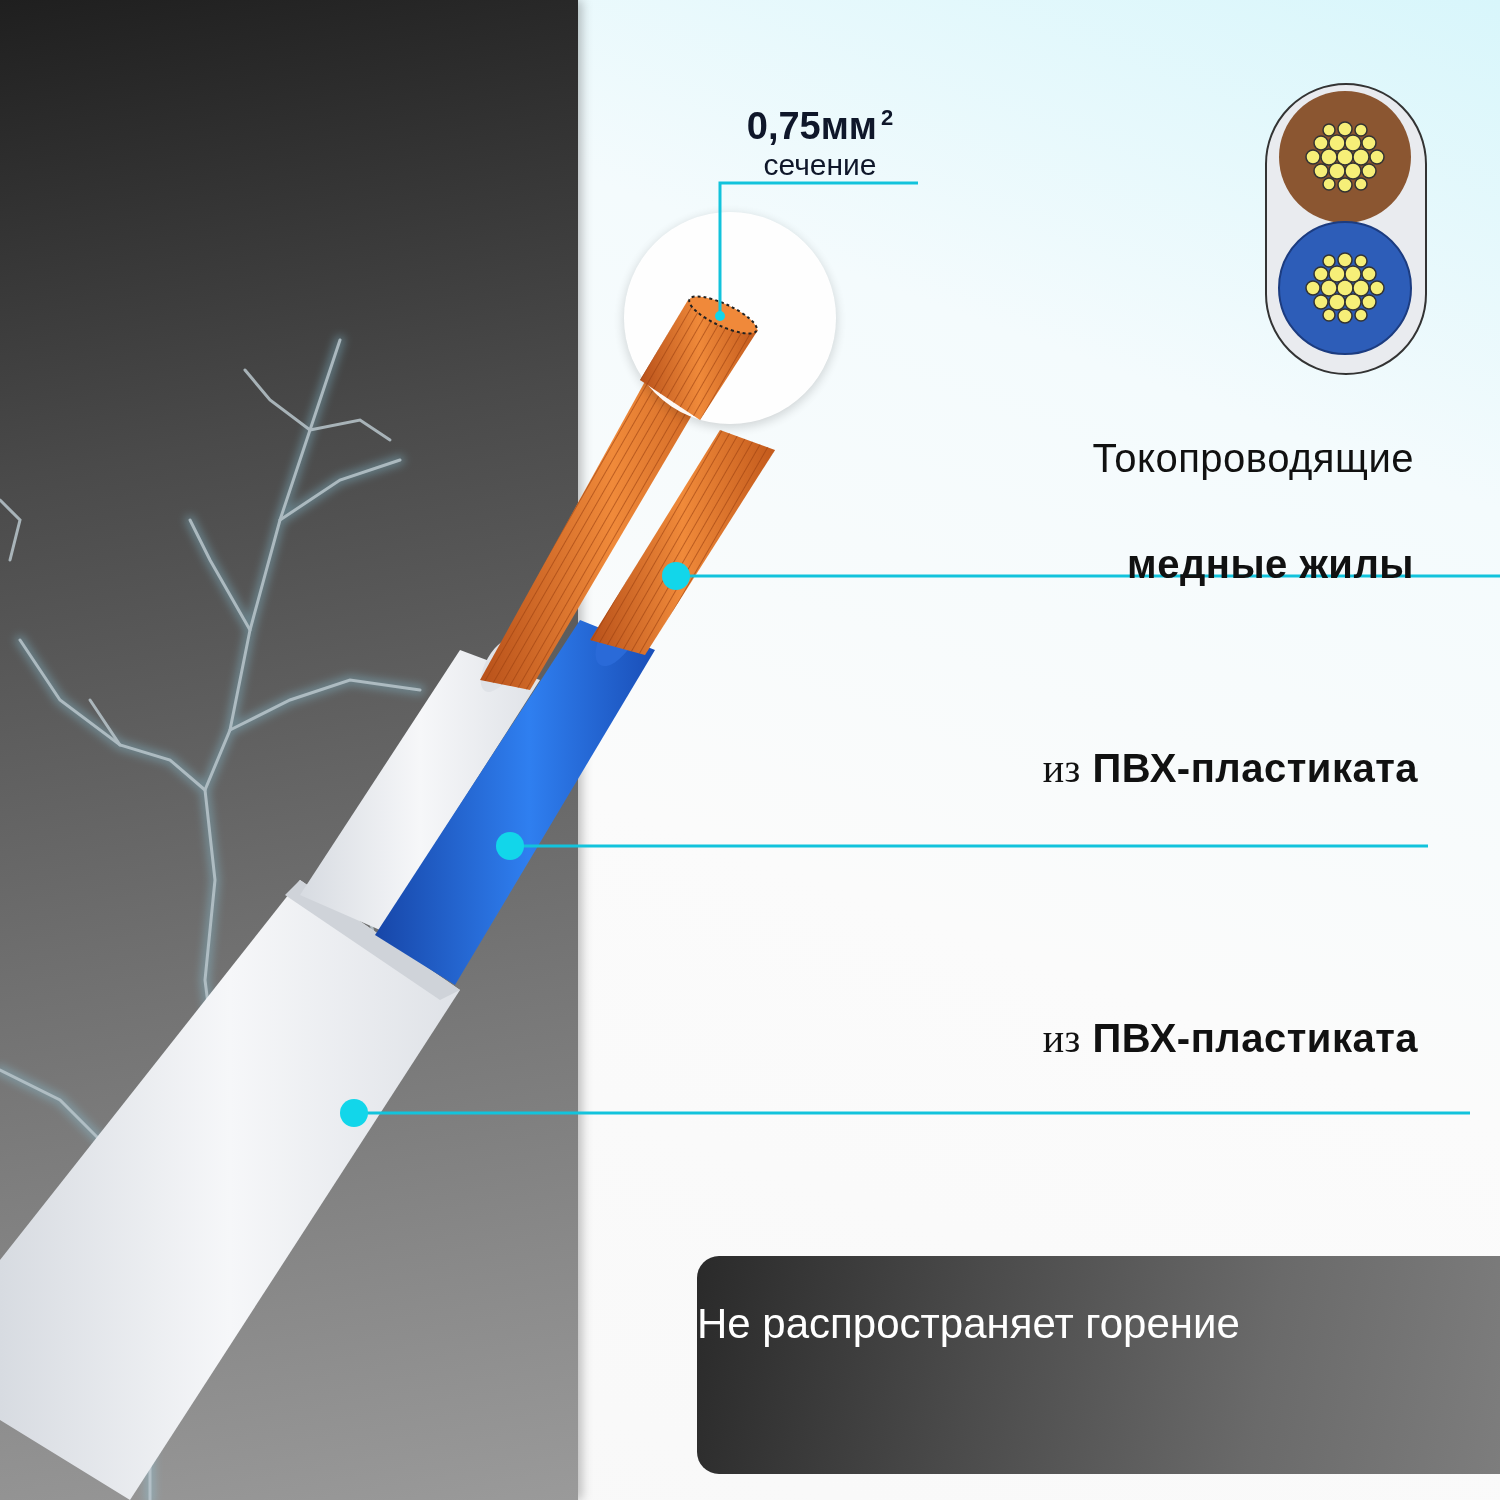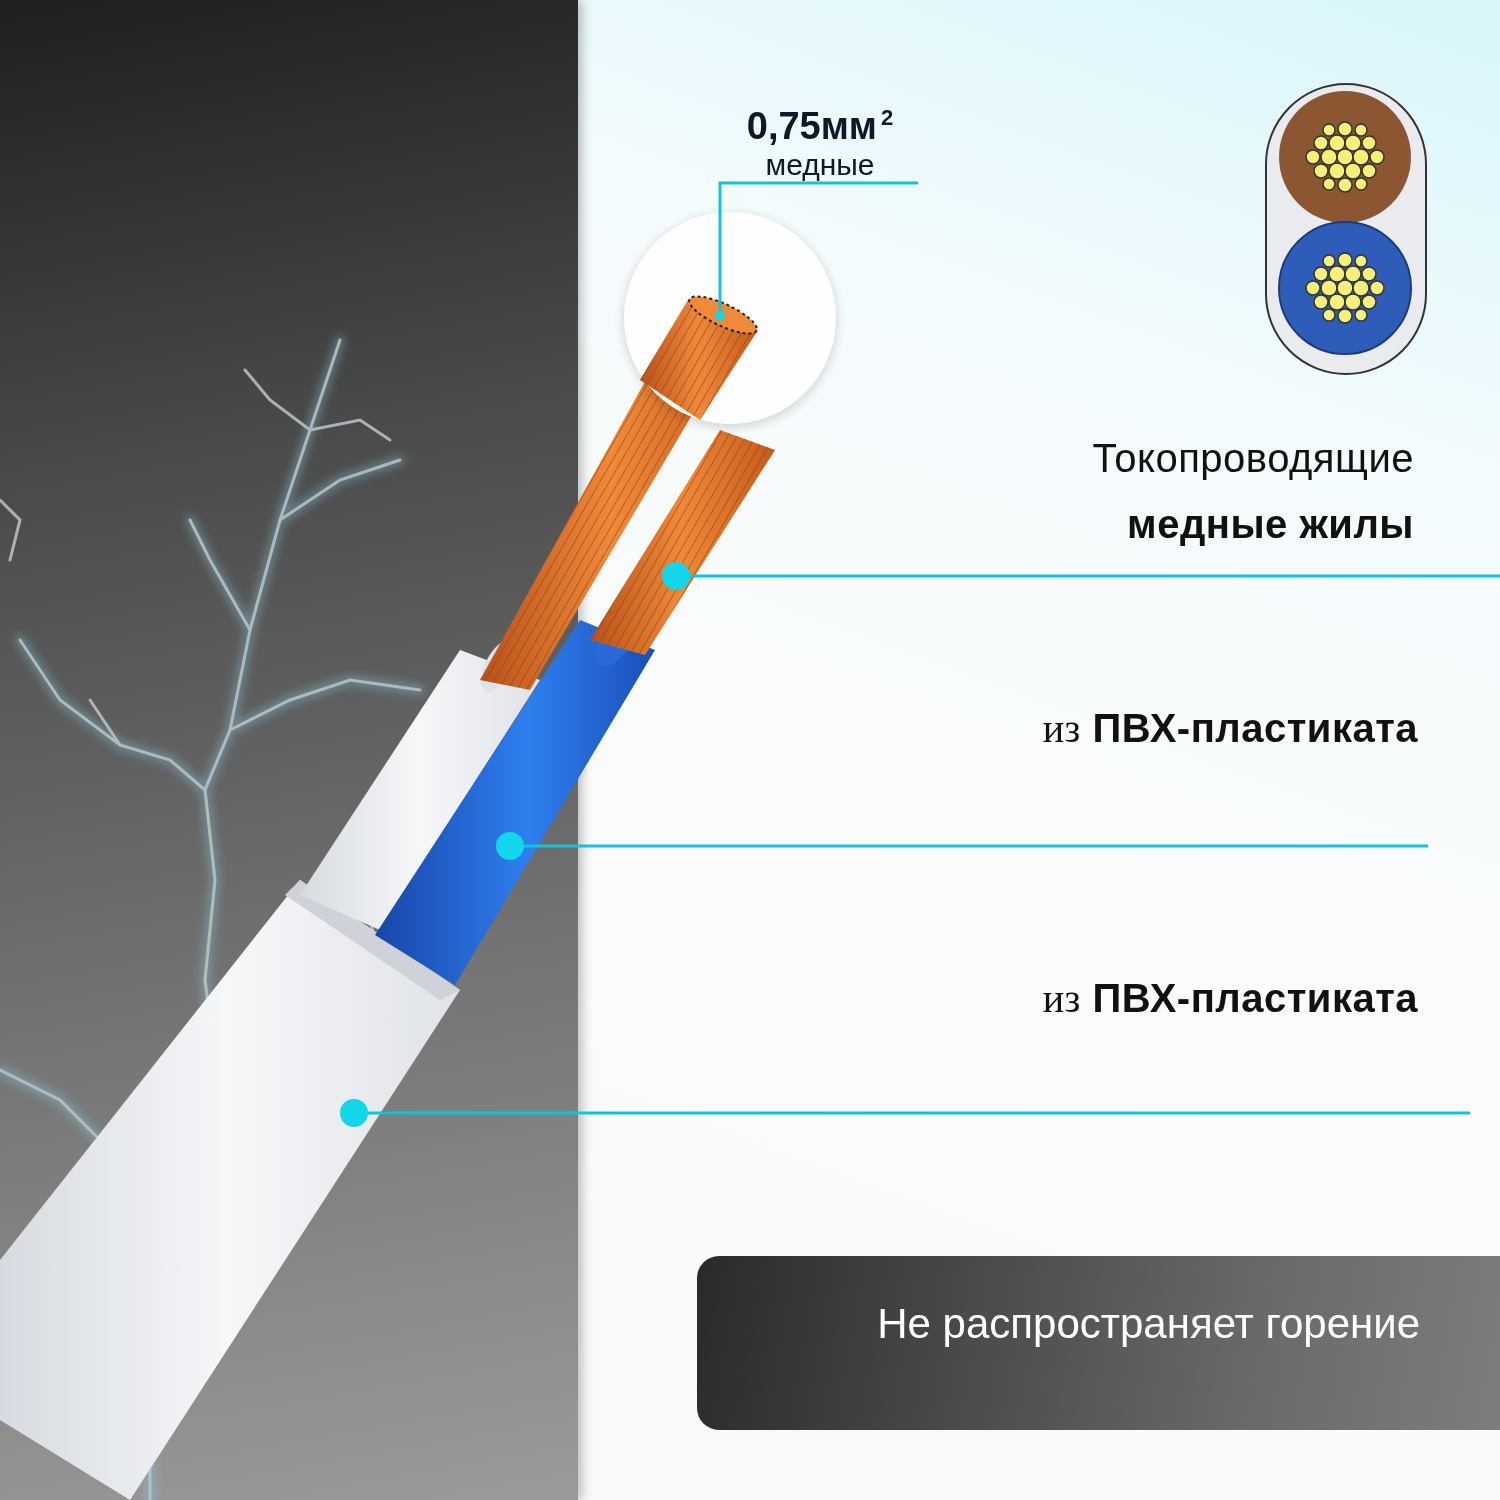--- a/index.html
+++ b/index.html
@@ -5,30 +5,30 @@
   html, body { margin: 0; padding: 0; }
   body { width: 1500px; height: 1500px; position: relative; overflow: hidden;
          font-family: "Liberation Sans", sans-serif;
          background: linear-gradient(200deg, #d8f6fb 0%, #f4fbfd 25%, #fbfbfb 55%, #f8f8f8 100%); }
   .dark-panel { position: absolute; left: 0; top: 0; width: 578px; height: 1500px;
     background: linear-gradient(170deg, #1f1f1f 0%, #4a4a4a 30%, #6e6e6e 60%, #8a8a8a 85%, #9a9a9a 100%);
     box-shadow: 4px 0 10px rgba(0,0,0,0.25); }
   svg.art { position: absolute; left: 0; top: 0; }
   .label { position: absolute; text-align: right; color: #111; font-size: 40px; line-height: 66px; letter-spacing: 0.5px; }
   .label .l1 { font-weight: 400; display: block; }
-  .label .l2 { font-weight: 700; display: block; }
+  .label .l2 { font-weight: 700; display: block; margin-top: 40px; }
   .l2 .pre { font-weight: 400; font-family: Liberation Serif, serif; }
   .section-size { position: absolute; left: 700px; top: 94px; width: 240px; text-align: center; color: #0f172a; }
   .section-size .val { font-size: 38px; font-weight: 700; display: block; line-height: 48px; }
   .section-size .val sup { font-size: 22px; vertical-align: 14px; margin-left: 4px; }
   .section-size .cap { font-size: 30px; display: block; line-height: 30px; }
-  .badge { position: absolute; left: 697px; top: 1256px; width: 803px; height: 174px;
+  .badge { position: absolute; left: 697px; top: 1256px; width: 803px; height: 218px;
     border-radius: 22px 0 0 22px;
     background: linear-gradient(100deg, #2a2a2a 0%, #4b4b4b 35%, #6a6a6a 70%, #7d7d7d 100%);
-    color: #fff; text-align: right; box-sizing: border-box; padding: 38px 80px 0 0;
+    color: #fff; text-align: left; box-sizing: border-box; padding: 38px 80px 0 0;
     font-size: 42px; line-height: 60px; }
   .badge span { display: block; }
 </style>
 </head>
 <body>
 
 <div class="dark-panel"></div>
 
 <svg class="art" width="1500" height="1500" viewBox="0 0 1500 1500">
   <defs>
@@ -160,21 +160,21 @@
       <circle cx="1329" cy="261" r="6"></circle>
         <circle cx="1361" cy="261" r="6"></circle>
         <circle cx="1329" cy="315" r="6"></circle>
         <circle cx="1361" cy="315" r="6"></circle>
     </g>
   </g>
 </svg>
 
 <div class="section-size">
   <span class="val"><span>0,75мм</span><sup>2</sup></span>
-  <span class="cap">медные</span>
+  <span class="cap">сечение</span>
 </div>
 
 <div class="label" style="right:86px; top:425px;">
   <span class="l1">Токопроводящие</span>
   <span class="l2">медные жилы</span>
 </div>
 
 <div class="label" style="right:82px; top:695px;">
   <span class="l2"><span class="pre">из</span> <span>ПВХ-пластиката</span></span>
 </div>

